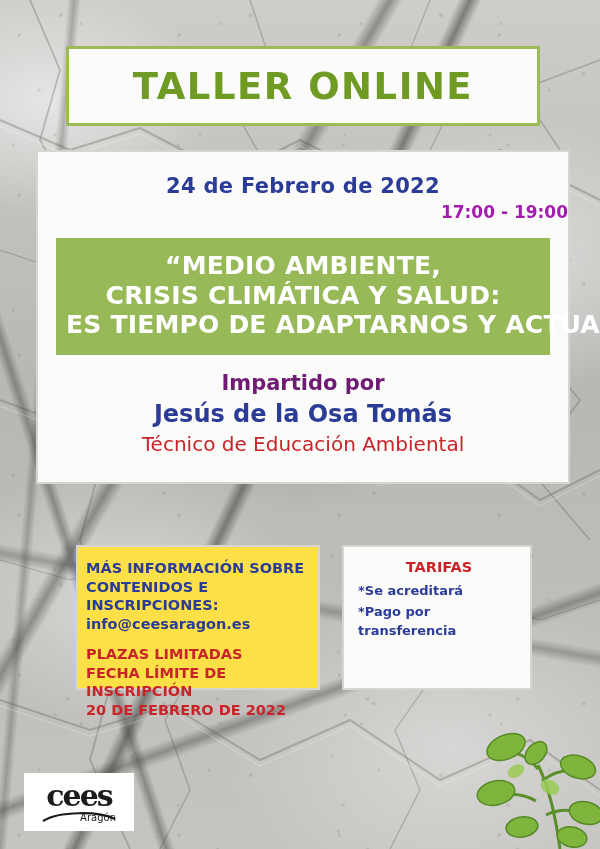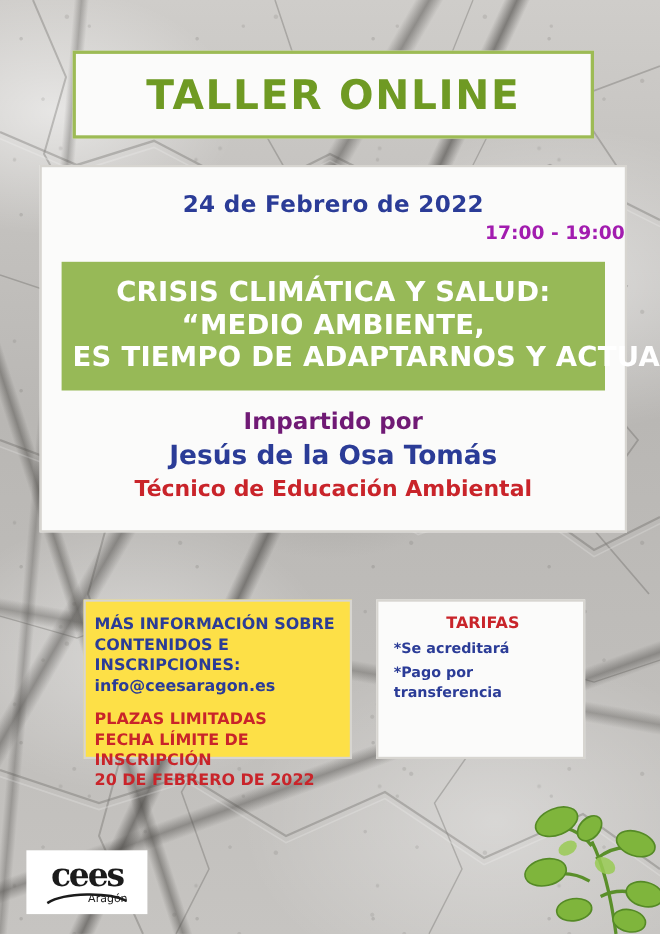--- a/index.html
+++ b/index.html
@@ -144,21 +144,21 @@
     text-align: center;
     font-family: "DejaVu Sans", sans-serif;
     font-weight: bold;
     font-size: 24px;
     color: #2b3c97;
   }
   .speaker-role {
     margin-top: 4px;
     text-align: center;
     font-family: "DejaVu Sans", sans-serif;
-    font-weight: bold;
+    font-weight: normal;
     font-size: 20px;
     color: #c9242a;
   }
 
   
   .info-box {
     position: absolute;
     left: 76px;
     top: 545px;
     width: 244px;
@@ -308,22 +308,22 @@
 
   <div class="title-band">
     <span class="title-text">TALLER ONLINE</span>
   </div>
 
   <div class="main-panel">
     <div class="date-line">24 de Febrero de 2022</div>
     <div class="time-line">17:00 - 19:00</div>
 
     <div class="green-box">
+      <div>“MEDIO AMBIENTE,</div>
       <div>CRISIS CLIMÁTICA Y SALUD:</div>
-      <div>“MEDIO AMBIENTE,</div>
       <div>ES TIEMPO DE ADAPTARNOS Y ACTUAR”</div>
     </div>
 
     <div class="speaker-intro">Impartido por</div>
     <div class="speaker-name">Jesús de la Osa Tomás</div>
     <div class="speaker-role">Técnico de Educación Ambiental</div>
   </div>
 
   <div class="info-box">
     <div class="blue">MÁS INFORMACIÓN SOBRE</div>

